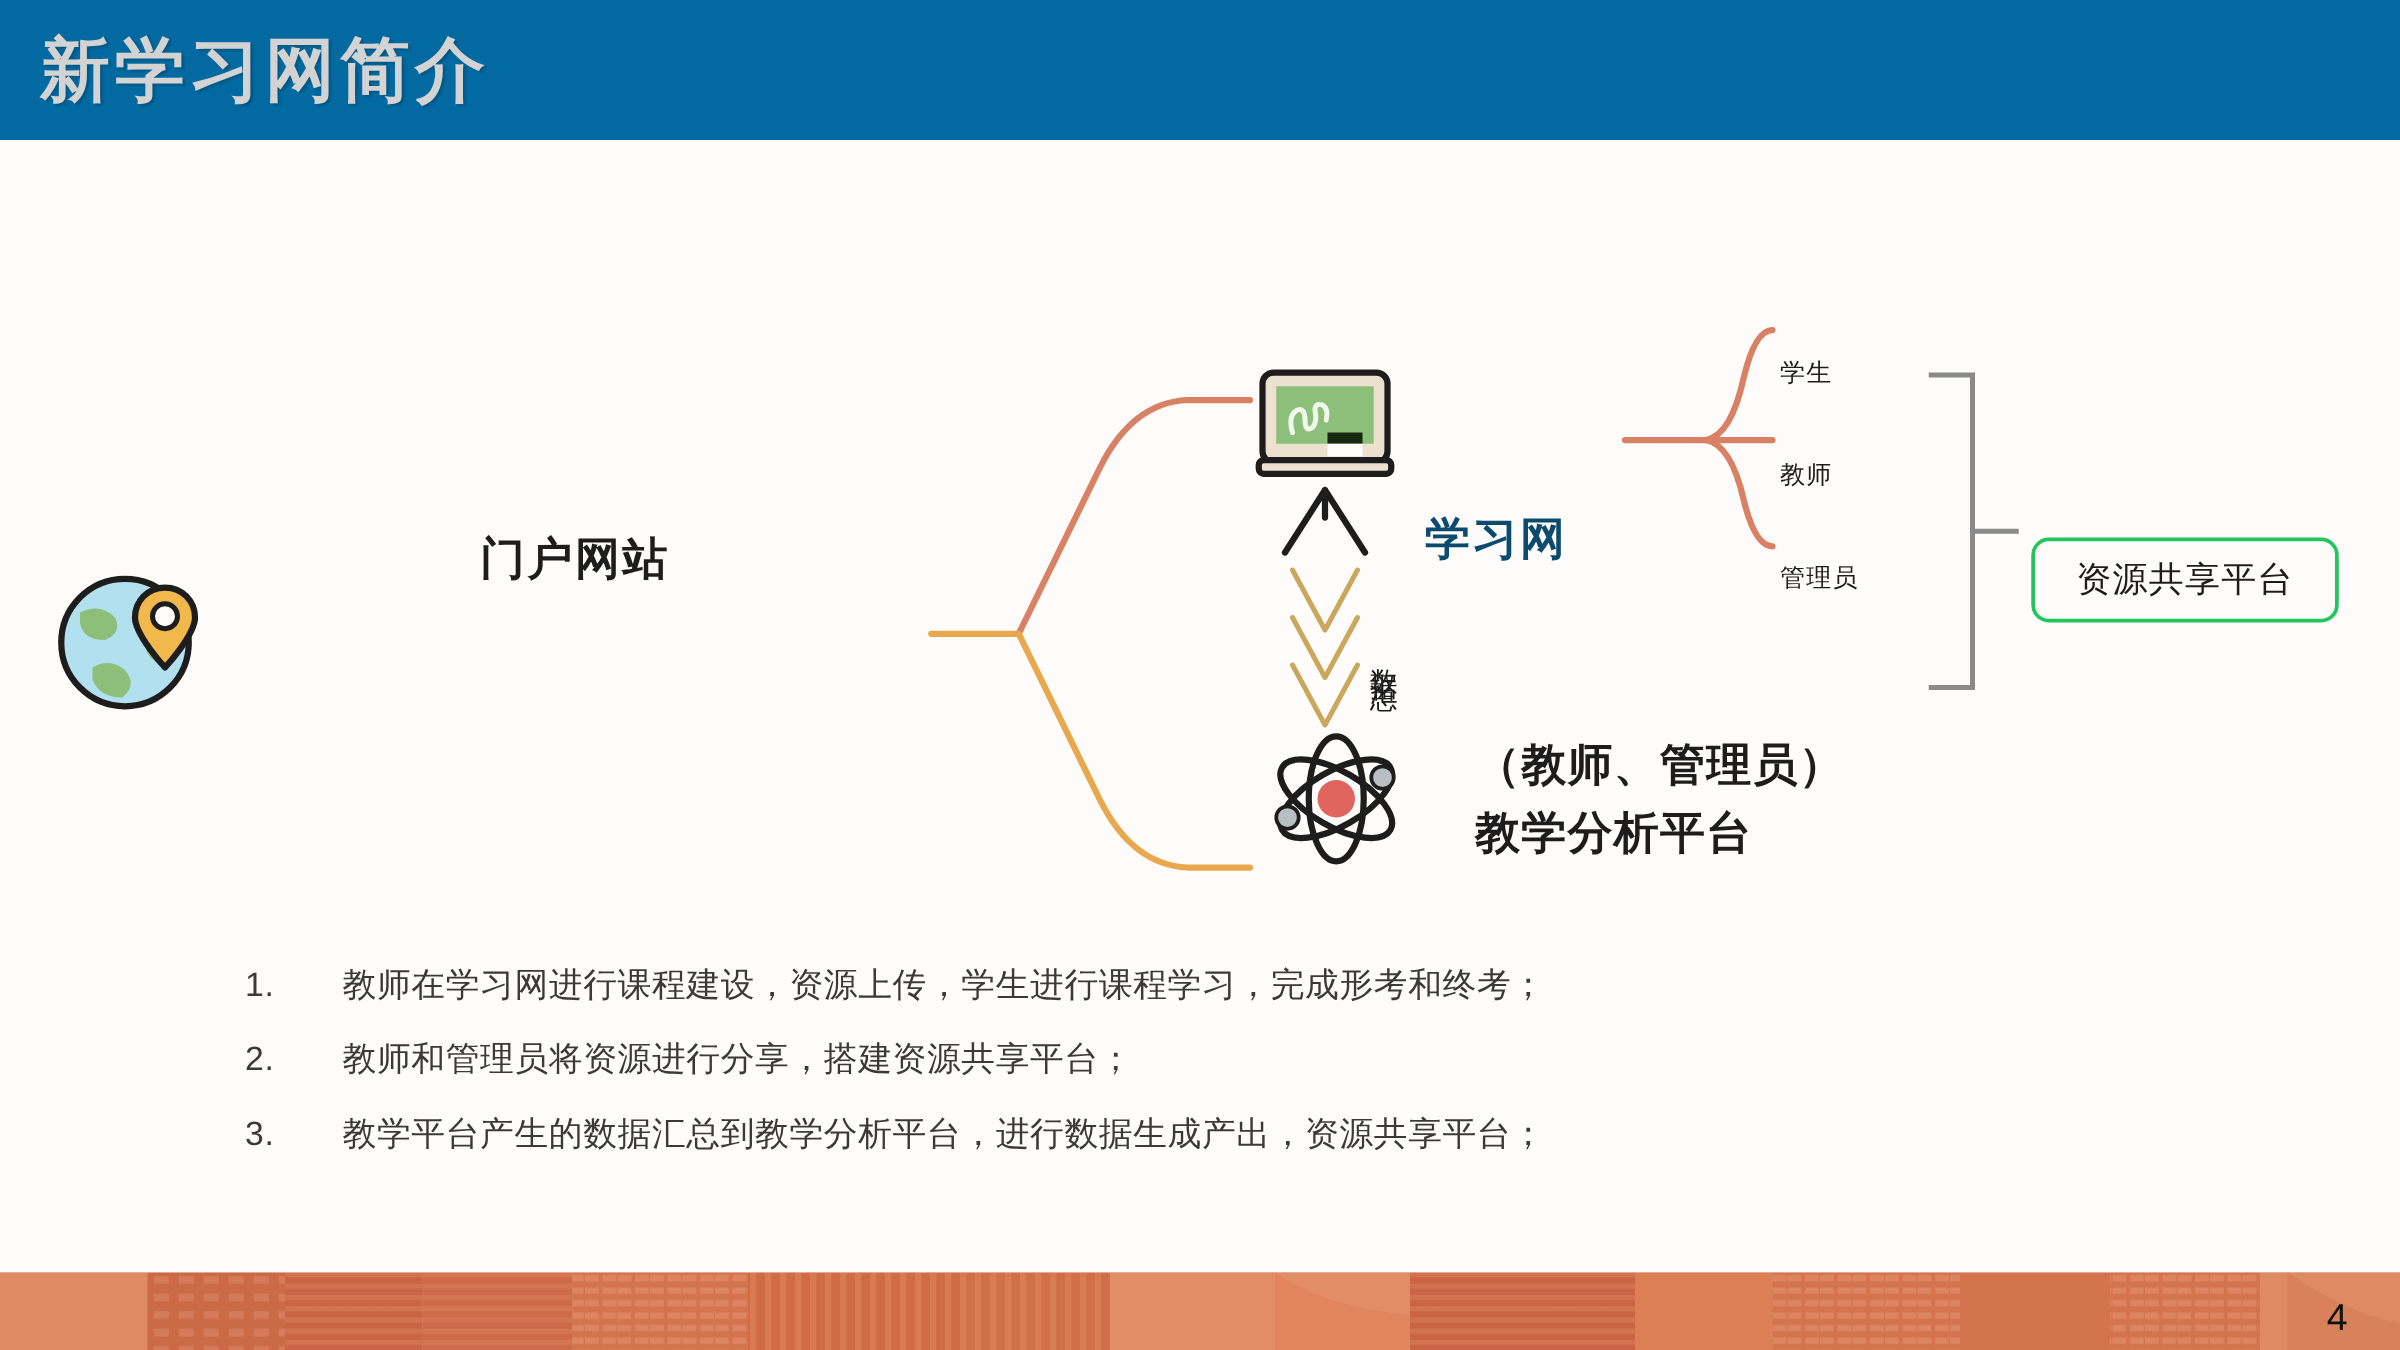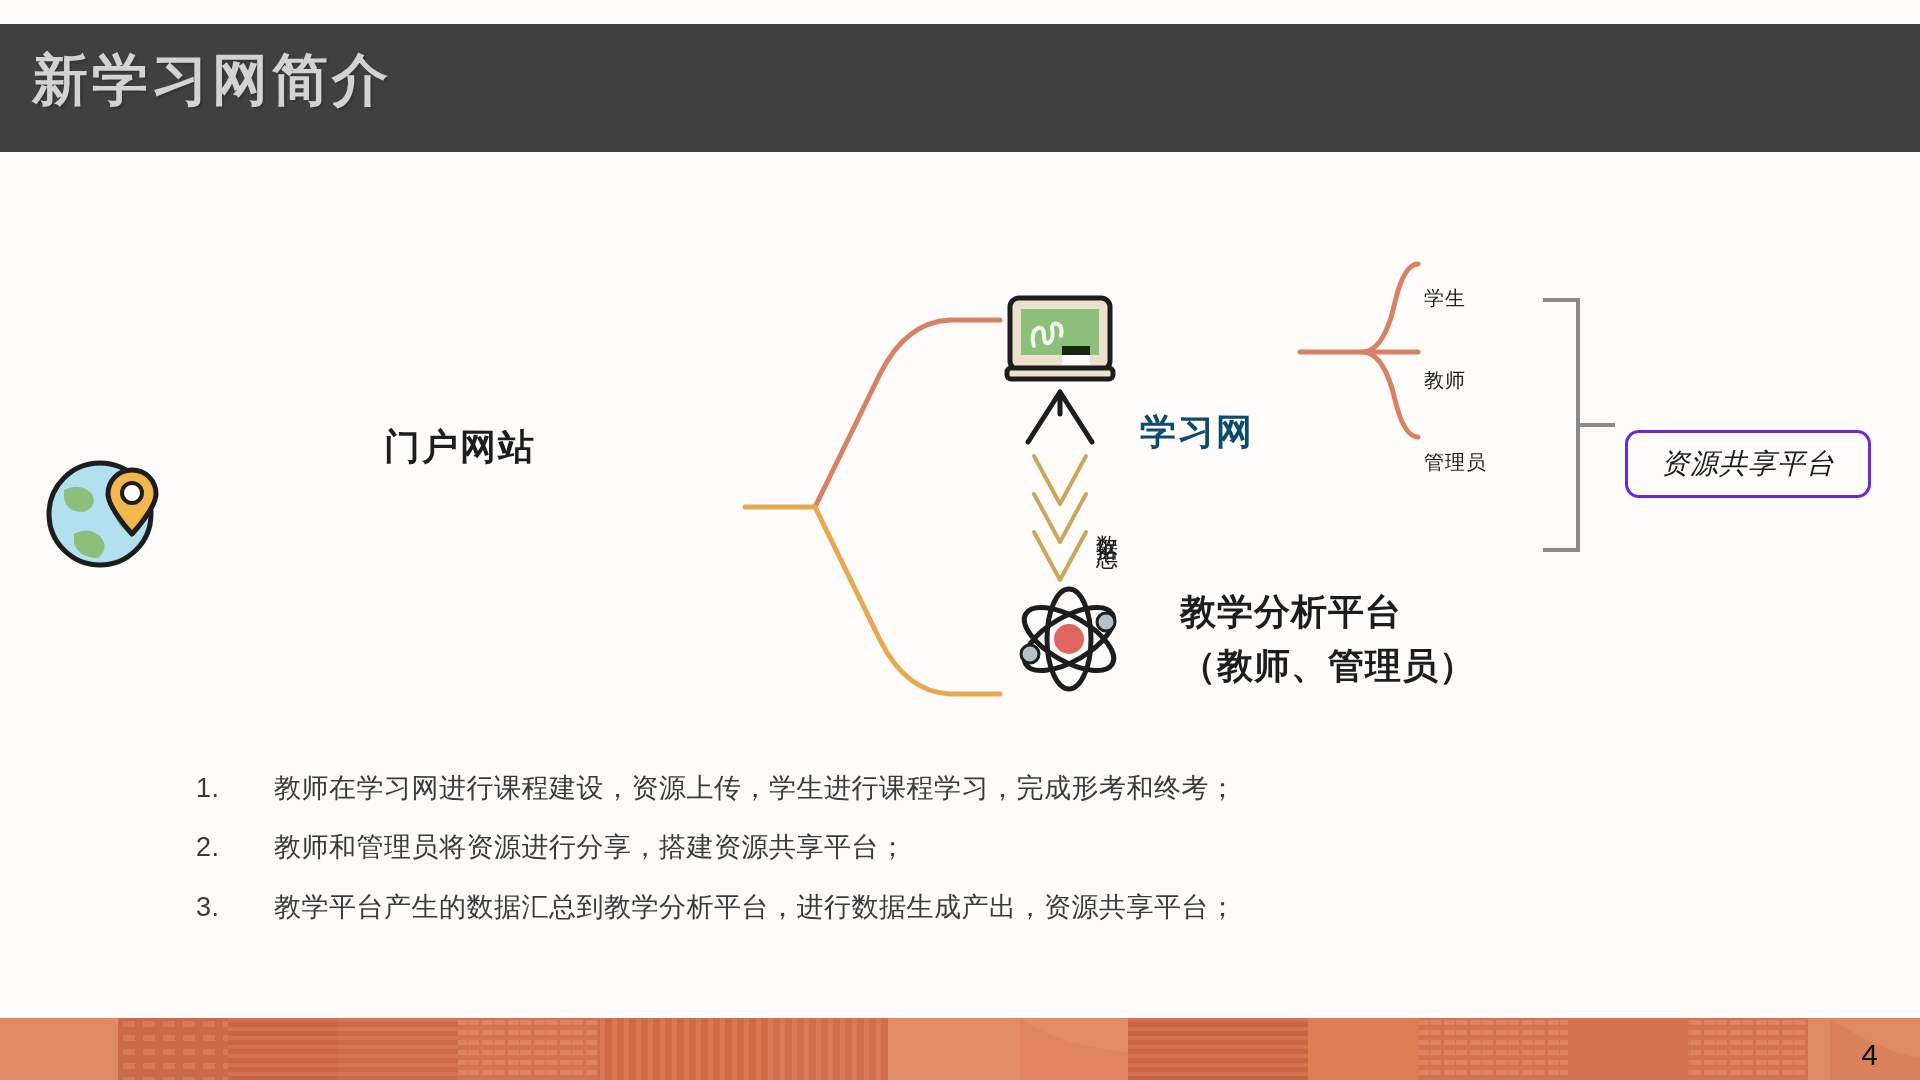--- a/index.html
+++ b/index.html
@@ -20,23 +20,22 @@
     position: absolute;
     inset: 0;
     background: #fdfcfa;
   }
 
   
   #header-banner {
     position: absolute;
     top: 0; left: 0;
     width: 1920px;
-    height: 128px;
-    background: #404040;
-    margin-top: 24px;
+    height: 112px;
+    background: #0369a1;
   }
   #header-title {
     position: absolute;
     left: 32px;
     top: 6px;
     font-size: 56px;
     font-weight: 700;
     color: #d3d3d3;
     letter-spacing: 4px;
     line-height: 100px;
@@ -148,28 +147,27 @@
   #role-teacher  { left: 1424px; top: 240px; }
   #role-admin    { left: 1424px; top: 322px; }
 
   
   #resource-box {
     position: absolute;
     left: 1625px;
     top: 352px;
     width: 240px;
     height: 62px;
-    border: 3px solid #6d28d9;
+    border: 3px solid #22c55e;
     border-radius: 14px;
     background: #fdfcfa;
     display: flex;
     align-items: center;
     justify-content: center;
     transform: translateY(-50%);
-    font-style: italic;
   }
   #resource-box-label {
     font-size: 28px;
     color: #1d1d1d;
     letter-spacing: 1px;
     white-space: nowrap;
   }
 
   
   #bullet-list {
@@ -285,22 +283,22 @@
         <ellipse cx="59" cy="59" rx="22" ry="50"></ellipse>
         <ellipse cx="59" cy="59" rx="22" ry="50" transform="rotate(60 59 59)"></ellipse>
         <ellipse cx="59" cy="59" rx="22" ry="50" transform="rotate(-60 59 59)"></ellipse>
       </g>
       <circle cx="59" cy="59" r="15" fill="#e0655e"></circle>
       <circle cx="96" cy="42" r="9" fill="#b7c0c4" stroke="#1d1d1d" stroke-width="3"></circle>
       <circle cx="20" cy="74" r="9" fill="#b7c0c4" stroke="#1d1d1d" stroke-width="3"></circle>
     </svg>
 
     <div id="analysis-label">
+      <div>（教师、管理员）</div>
       <div>教学分析平台</div>
-      <div>（教师、管理员）</div>
     </div>
 
     <div class="role-label" id="role-student">学生</div>
     <div class="role-label" id="role-teacher">教师</div>
     <div class="role-label" id="role-admin">管理员</div>
 
     <div id="resource-box">
       <span id="resource-box-label">资源共享平台</span>
     </div>
   </div>

